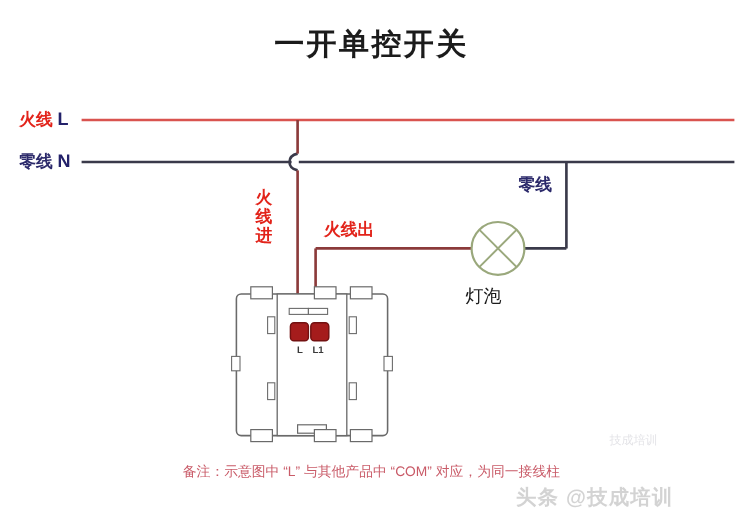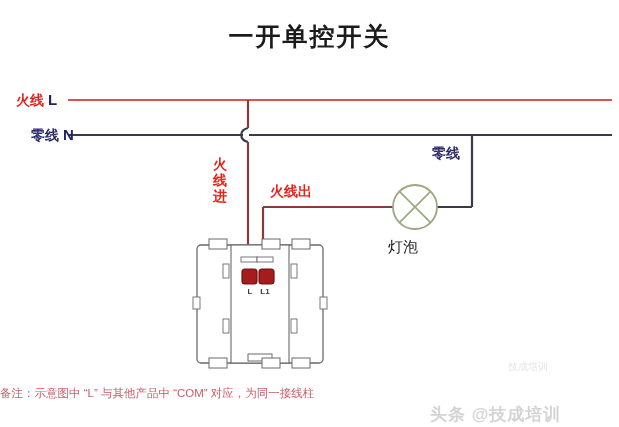--- a/index.html
+++ b/index.html
@@ -36,21 +36,21 @@
     color: #1b1b1b;
   }
 
   
   .bus-label {
     font-size: 14px;
     font-weight: bold;
     white-space: nowrap;
   }
   #label-live-wire { left: 16px; top: 91px; }
-  #label-neutral-wire { left: 16px; top: 126px; margin-left: 15px; }
+  #label-neutral-wire { left: 16px; top: 126px; }
   .cn-red { color: #e2231a; }
   .cn-navy { color: #2c2a6b; }
   .letter-navy { color: #23216a; font-size: 15px; font-weight: bold; }
 
   
   #label-live-in {
     left: 212px; top: 156px;
     width: 16px;
     font-size: 14px;
     font-weight: bold;
@@ -86,21 +86,21 @@
     font-weight: bold;
     color: #3a3a3a;
     text-align: center;
   }
   #terminal-letter-l  { left: 243px; top: 287px; width: 14px; }
   #terminal-letter-l1 { left: 257px; top: 287px; width: 16px; }
 
   
   #footnote {
     left: 0; top: 386px; width: 619px;
-    text-align: left;
+    text-align: center;
     font-size: 11.5px;
     color: #c95b68;
     white-space: nowrap;
   }
 
   
   #watermark {
     left: 430px; top: 384px;
     font-size: 17px;
     font-weight: bold;

